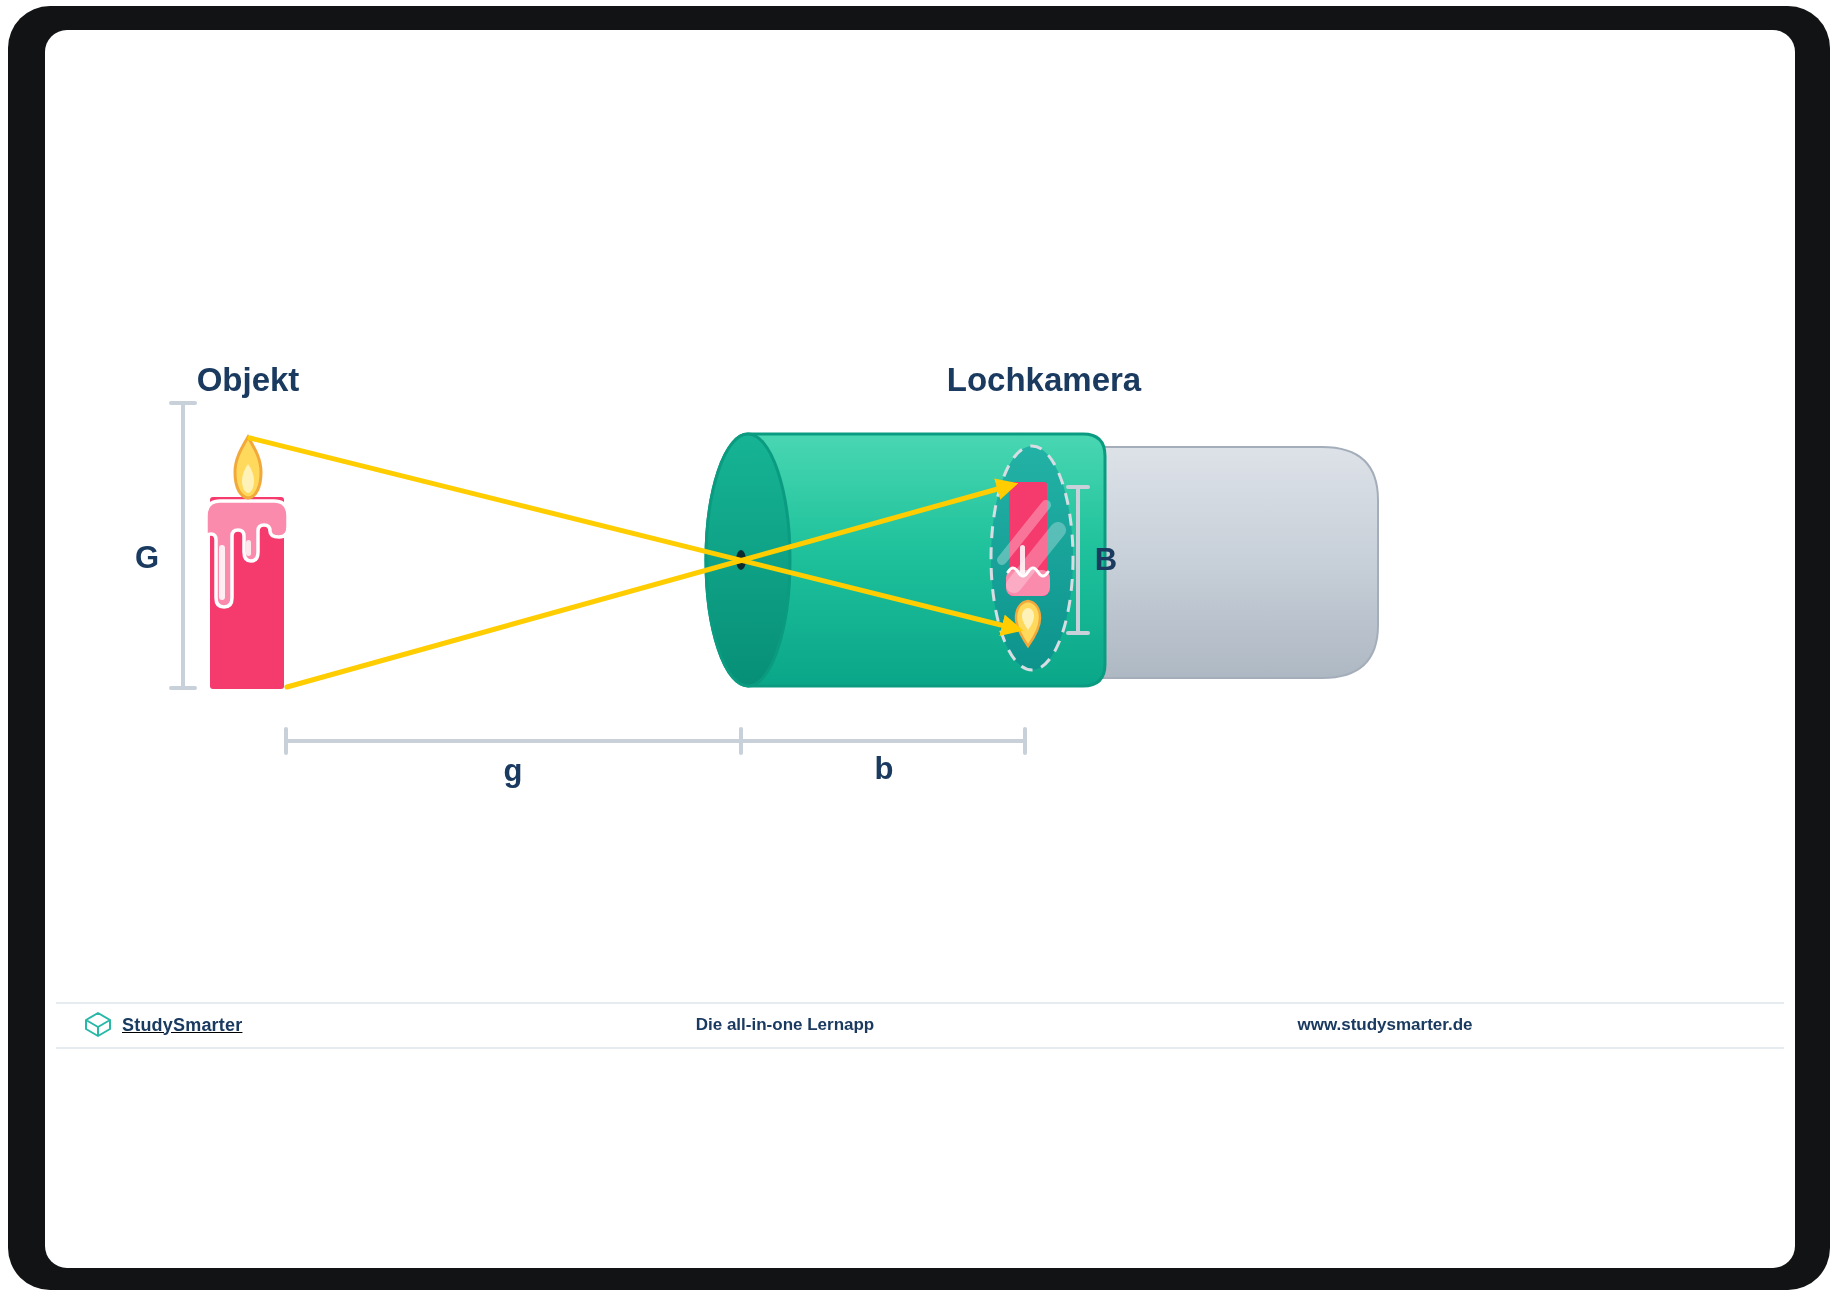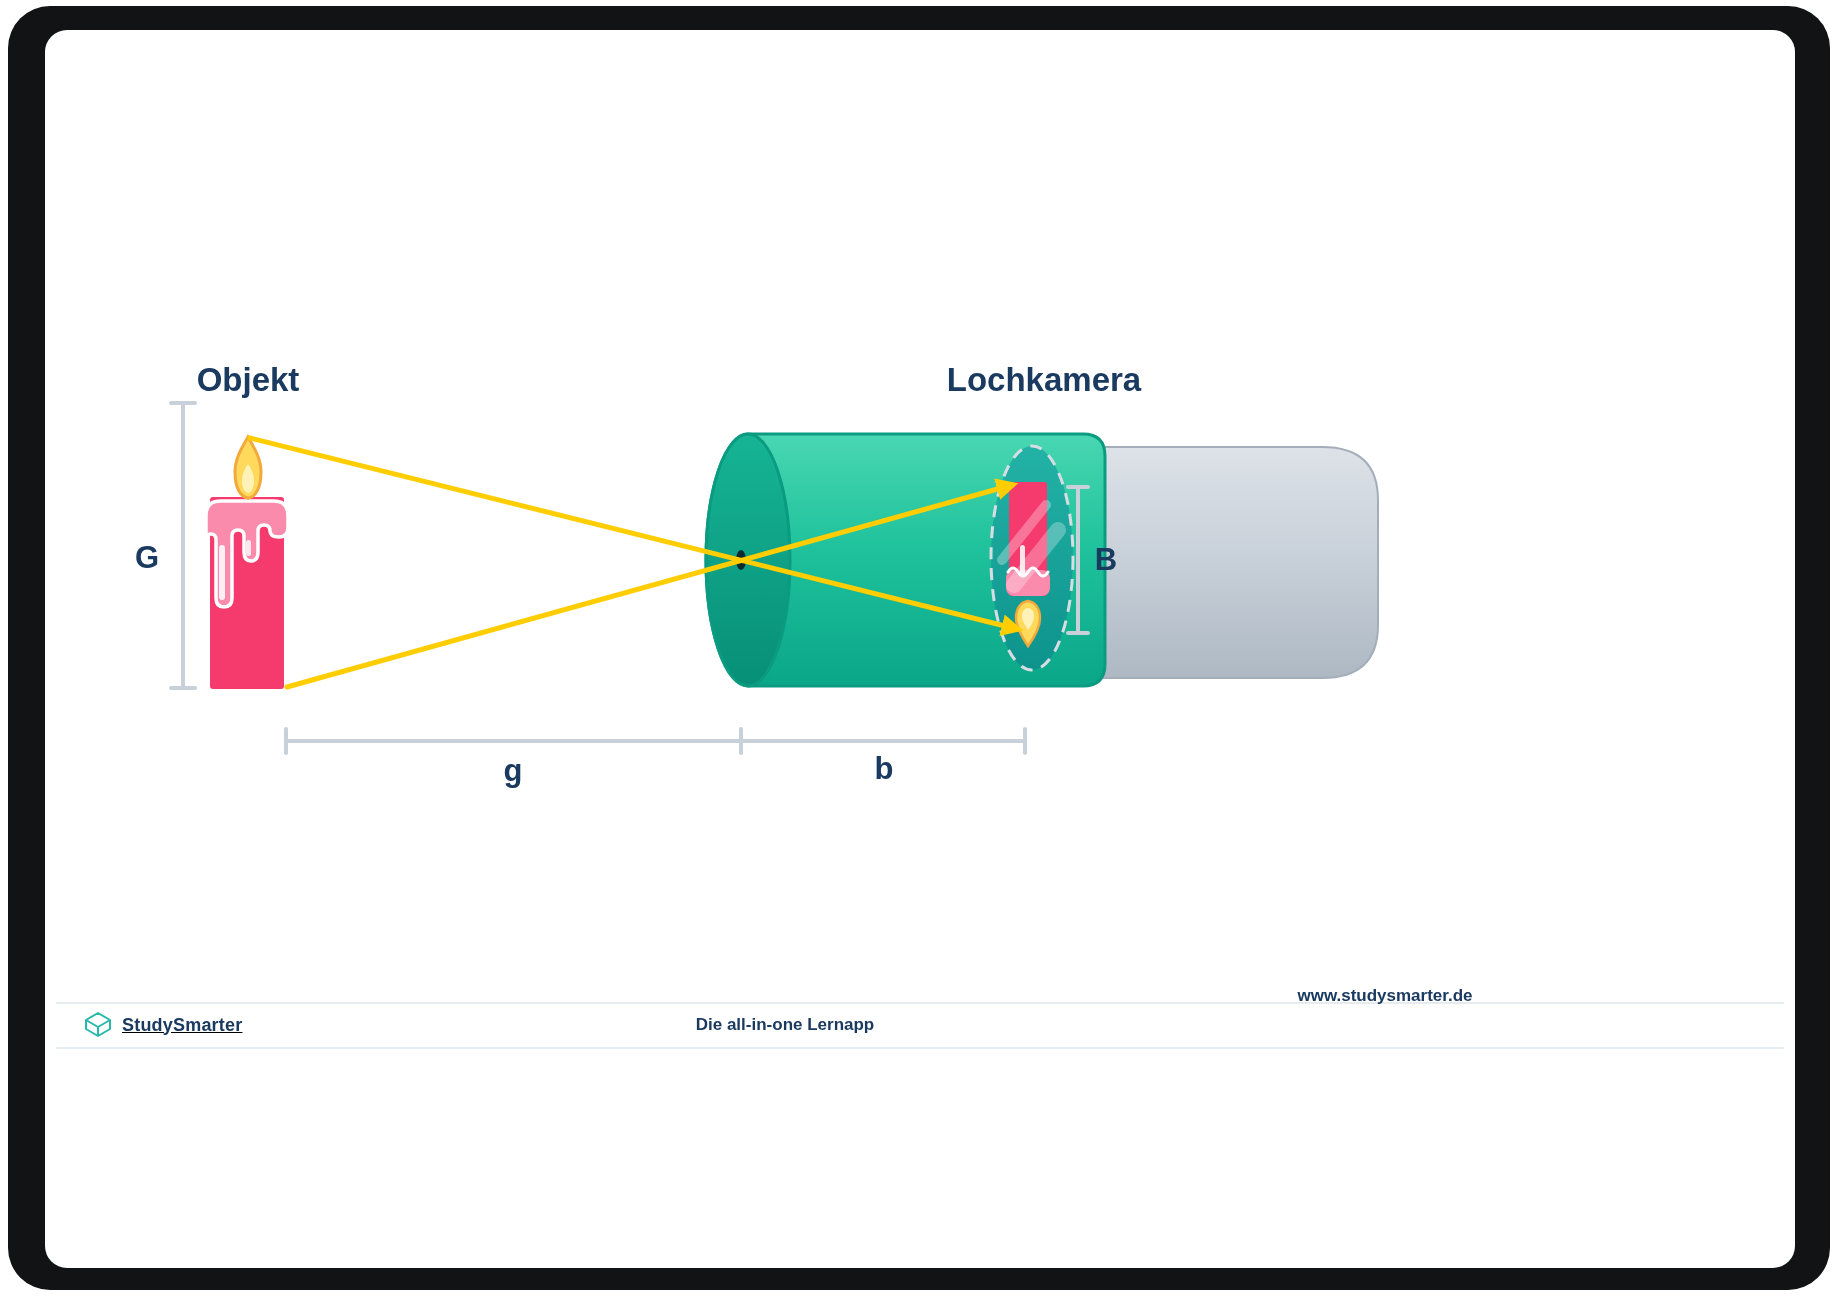--- a/index.html
+++ b/index.html
@@ -31,21 +31,21 @@
   .brand-wrap {
     position:absolute; left:83px; top:1008px; height:34px;
     display:flex; align-items:center; gap:9px;text-decoration:underline;
   }
   .brand-text { font-size:18px; font-weight:700; color:#1a3a60; letter-spacing:0.2px; }
   .tagline {
     position:absolute; left:785px; top:1015px; transform:translateX(-50%);
     font-size:17px; font-weight:700; color:#1a3a60;
   }
   .website {
-    position:absolute; left:1385px; top:986px; transform:translateX(-50%);
+    position:absolute; left:1385px; top:1015px; transform:translateX(-50%);
     font-size:17px; font-weight:700; color:#1a3a60;
   }
 </style>
 </head>
 <body>
 
 <div class="frame"></div>
 <div class="card"></div>
 
 <svg class="diagram" viewBox="0 0 1840 1296">

